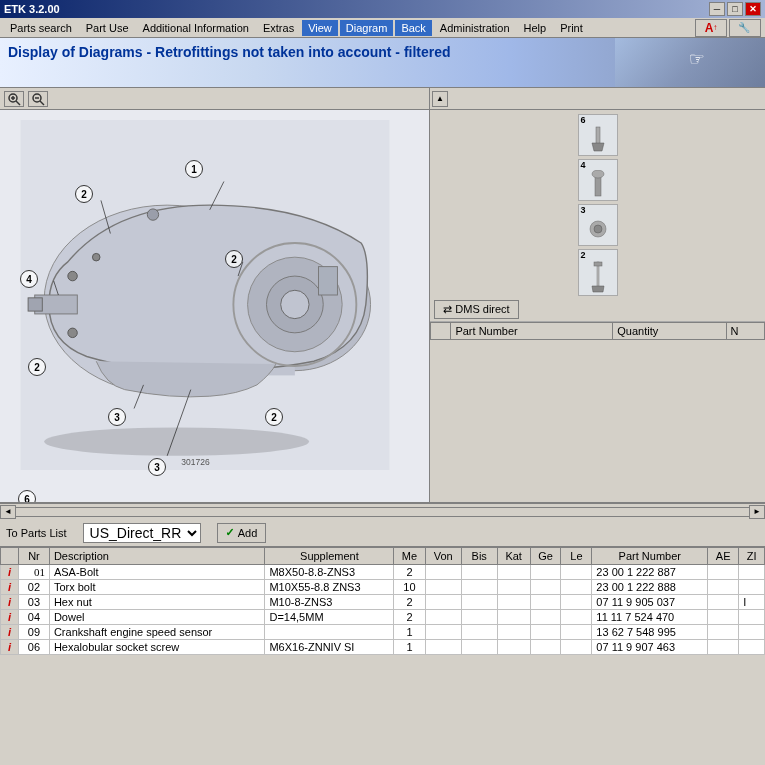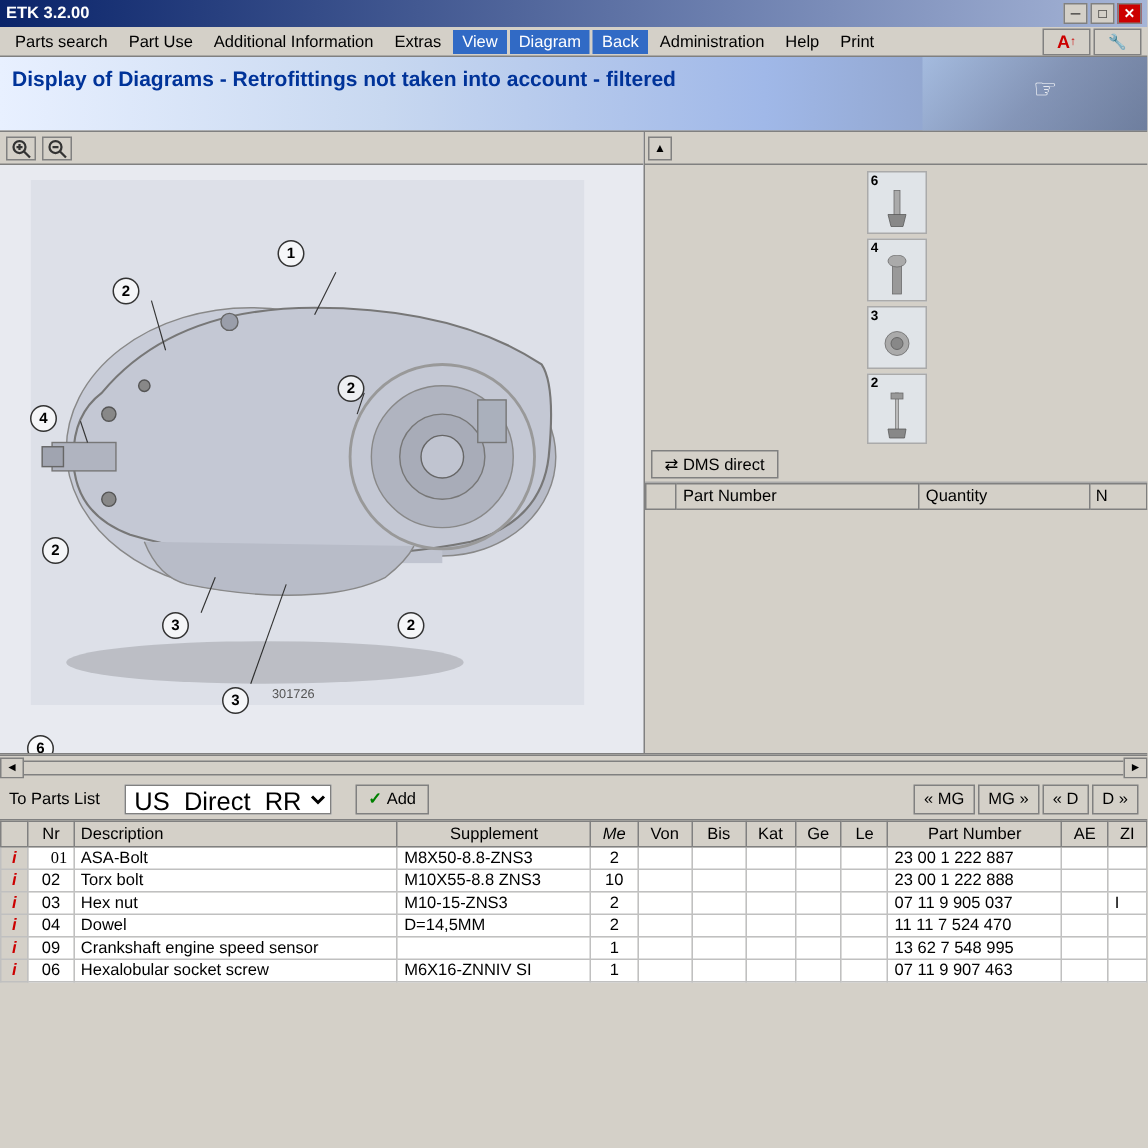--- a/index.html
+++ b/index.html
@@ -238,21 +238,21 @@
       display: flex;
       align-items: center;
       padding: 0 6px;
       gap: 16px;
     }
     .parts-label {
       font-size: 11px;
     }
     .parts-select {
       height: 20px;
-      font-size: 17px;
+      font-size: 14px;
       border: 1px solid #808080;
       background: white;
       padding: 0 2px;
     }
     .add-btn {
       height: 20px;
       border: 1px solid #808080;
       background: #d4d0c8;
       font-size: 11px;
       padding: 0 8px;
@@ -516,37 +516,31 @@
 <div style="height:230px;background:#d4d0c8;display:flex;flex-direction:column;">
   <div class="parts-list-toolbar">
     <span class="parts-label">To Parts List</span>
     <select class="parts-select">
       <option>US_Direct_RR</option>
     </select>
     <button class="add-btn">
       <span style="color:green;font-weight:bold;">✓</span>
       <span>Add</span>
     </button>
-    <div class="nav-btns">
-      <button class="nav-btn">« MG</button>
-      <button class="nav-btn">MG »</button>
-      <button class="nav-btn">« D</button>
-      <button class="nav-btn">D »</button>
-    </div>
   </div>
 
   <div class="parts-table-wrapper">
     <table class="parts-table">
       <thead>
         <tr>
           <th style="width:14px;"></th>
           <th style="width:24px;">Nr</th>
           <th style="width:165px;text-align:left;">Description</th>
           <th style="width:100px;">Supplement</th>
-          <th style="width:24px;font-style:italic;">Me</th>
+          <th style="width:24px;">Me</th>
           <th style="width:28px;">Von</th>
           <th style="width:28px;">Bis</th>
           <th style="width:24px;">Kat</th>
           <th style="width:24px;">Ge</th>
           <th style="width:24px;">Le</th>
           <th style="width:90px;">Part Number</th>
           <th style="width:24px;">AE</th>
           <th style="width:20px;">ZI</th>
         </tr>
       </thead>
@@ -578,21 +572,21 @@
             <td></td>
             <td></td>
             <td>23 00 1 222 888</td>
             <td></td>
             <td></td>
           </tr>
           <tr>
             <td class="icon-cell" style="color: rgb(204, 0, 0); font-style: italic; font-weight: bold; background: rgb(212, 208, 200);">i</td>
             <td class="nr-cell" style="text-align: center;">03</td>
             <td>Hex nut</td>
-            <td>M10-15-ZNS3</td>
+            <td>M10-8-ZNS3</td>
             <td class="num-cell" style="text-align: center;">2</td>
             <td></td>
             <td></td>
             <td></td>
             <td></td>
             <td></td>
             <td>07 11 9 905 037</td>
             <td></td>
             <td>I</td>
           </tr>

